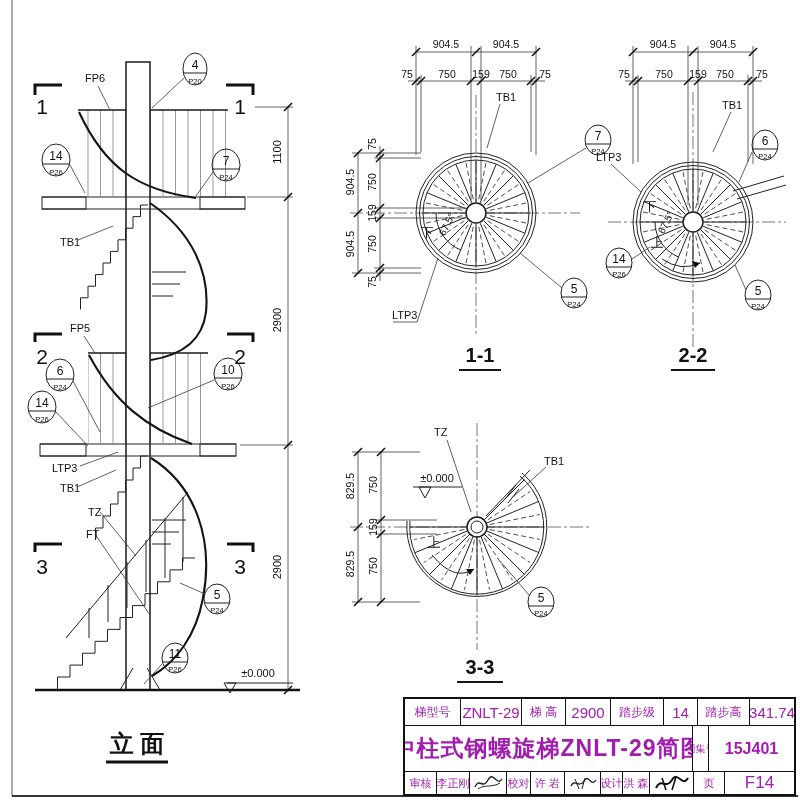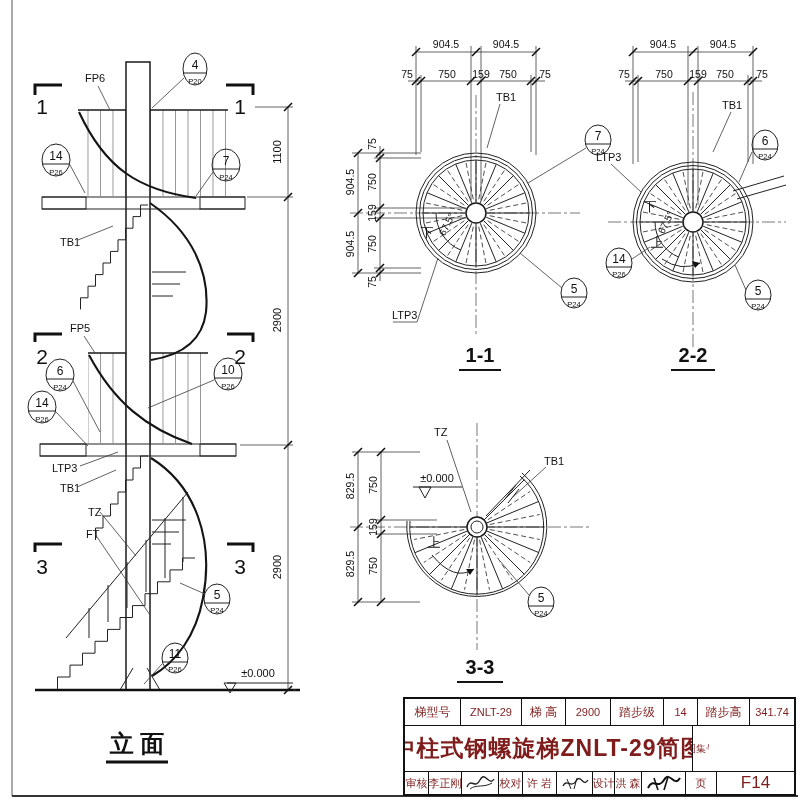--- a/index.html
+++ b/index.html
@@ -8,27 +8,27 @@
   svg text{font-family:"Liberation Sans","DejaVu Sans",sans-serif;fill:#111;}
   .ln{stroke:#222;stroke-width:1;fill:none}
   .ln15{stroke:#1a1a1a;stroke-width:1.5;fill:none}
   .ln2{stroke:#141414;stroke-width:2.1;fill:none}
   .thk{stroke:#111;stroke-width:3;fill:none}
   .thin{stroke:#3a3a3a;stroke-width:0.8;fill:none}
   .cl{stroke:#555;stroke-width:0.8;fill:none;stroke-dasharray:13 3 3 3}
   .wfill{fill:#fff}
   
   .tb{position:absolute;left:403px;top:697px;width:393px;height:99px;border:2px solid #111;
-      box-sizing:border-box;background:#fff;color:#7f1d1d}
+      box-sizing:border-box;background:#fff;color:#a21caf}
   .tb .row{display:flex;border-bottom:1.5px solid #111;box-sizing:border-box}
   .tb .r1{height:27px}.tb .r2{height:46px}.tb .r3{height:22px;border-bottom:none}
   .tb .cell{border-right:1.5px solid #111;box-sizing:border-box;display:flex;align-items:center;
       justify-content:center;overflow:hidden;white-space:nowrap}
   .tb .cell:last-child{border-right:none}
-  .f12{font-size:12px}.f13{font-size:11px}.f11{font-size:11px}.f10{font-size:10px}
+  .f12{font-size:12px}.f13{font-size:15px}.f11{font-size:11px}.f10{font-size:10px}
   .maintitle{font-size:23px;font-weight:bold;letter-spacing:1px}
   .atlasval{font-size:16px;font-weight:bold}
   .pageval{font-size:17px}
 </style>
 </head>
 <body>
 
 <div id="page">
 <svg width="800" height="800" viewBox="0 0 800 800">
   <defs>
@@ -516,23 +516,24 @@
     <div class="cell f12" style="width:44px">梯 高</div>
     <div class="cell f13" style="width:45px">2900</div>
     <div class="cell f12" style="width:53px">踏步级</div>
     <div class="cell f13" style="width:34px">14</div>
     <div class="cell f12" style="width:52px">踏步高</div>
     <div class="cell f13" style="flex:1">341.74</div>
   </div>
   <div class="row r2">
     <div class="cell maintitle" style="width:288px">中柱式钢螺旋梯ZNLT-29简图</div>
     <div class="cell f10" style="width:16px">图集号</div>
+    <div class="cell atlasval" style="flex:1">15J401</div>
   </div>
   <div class="row r3">
-    <div class="cell f11" style="width:24px">审核</div>
+    <div class="cell f11" style="width:32px">审核</div>
     <div class="cell f11" style="width:33px">李正刚</div>
     <div class="cell" style="width:37px">
       <svg width="33" height="18">
             <path d="M3,13 C7,3 11,16 16,6 S25,13 30,5" stroke="#222" stroke-width="1.4" fill="none"></path>
             <path d="M6,15 C12,10 20,14 28,9" stroke="#222" stroke-width="1" fill="none"></path>
           </svg>
     </div>
     <div class="cell f11" style="width:24px">校对</div>
     <div class="cell f11" style="width:34px">许 岩</div>
     <div class="cell" style="width:36px">

